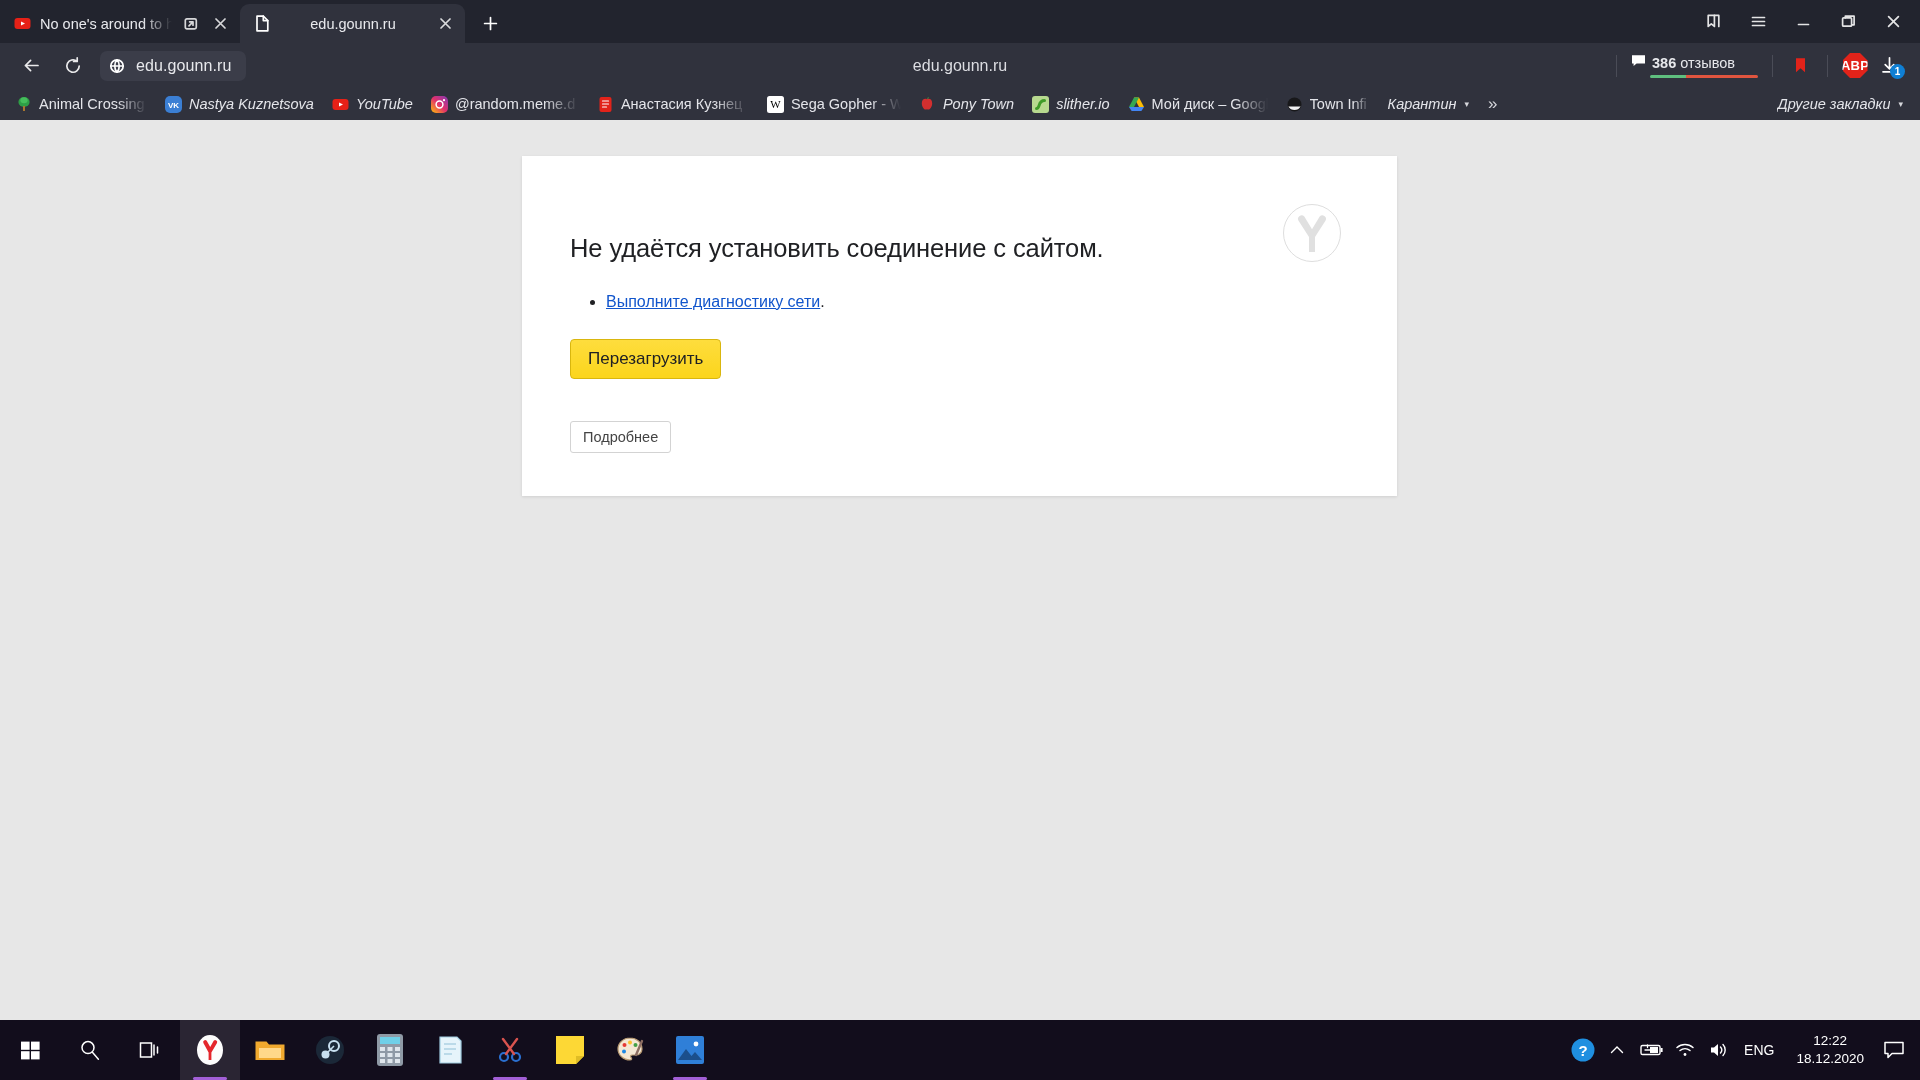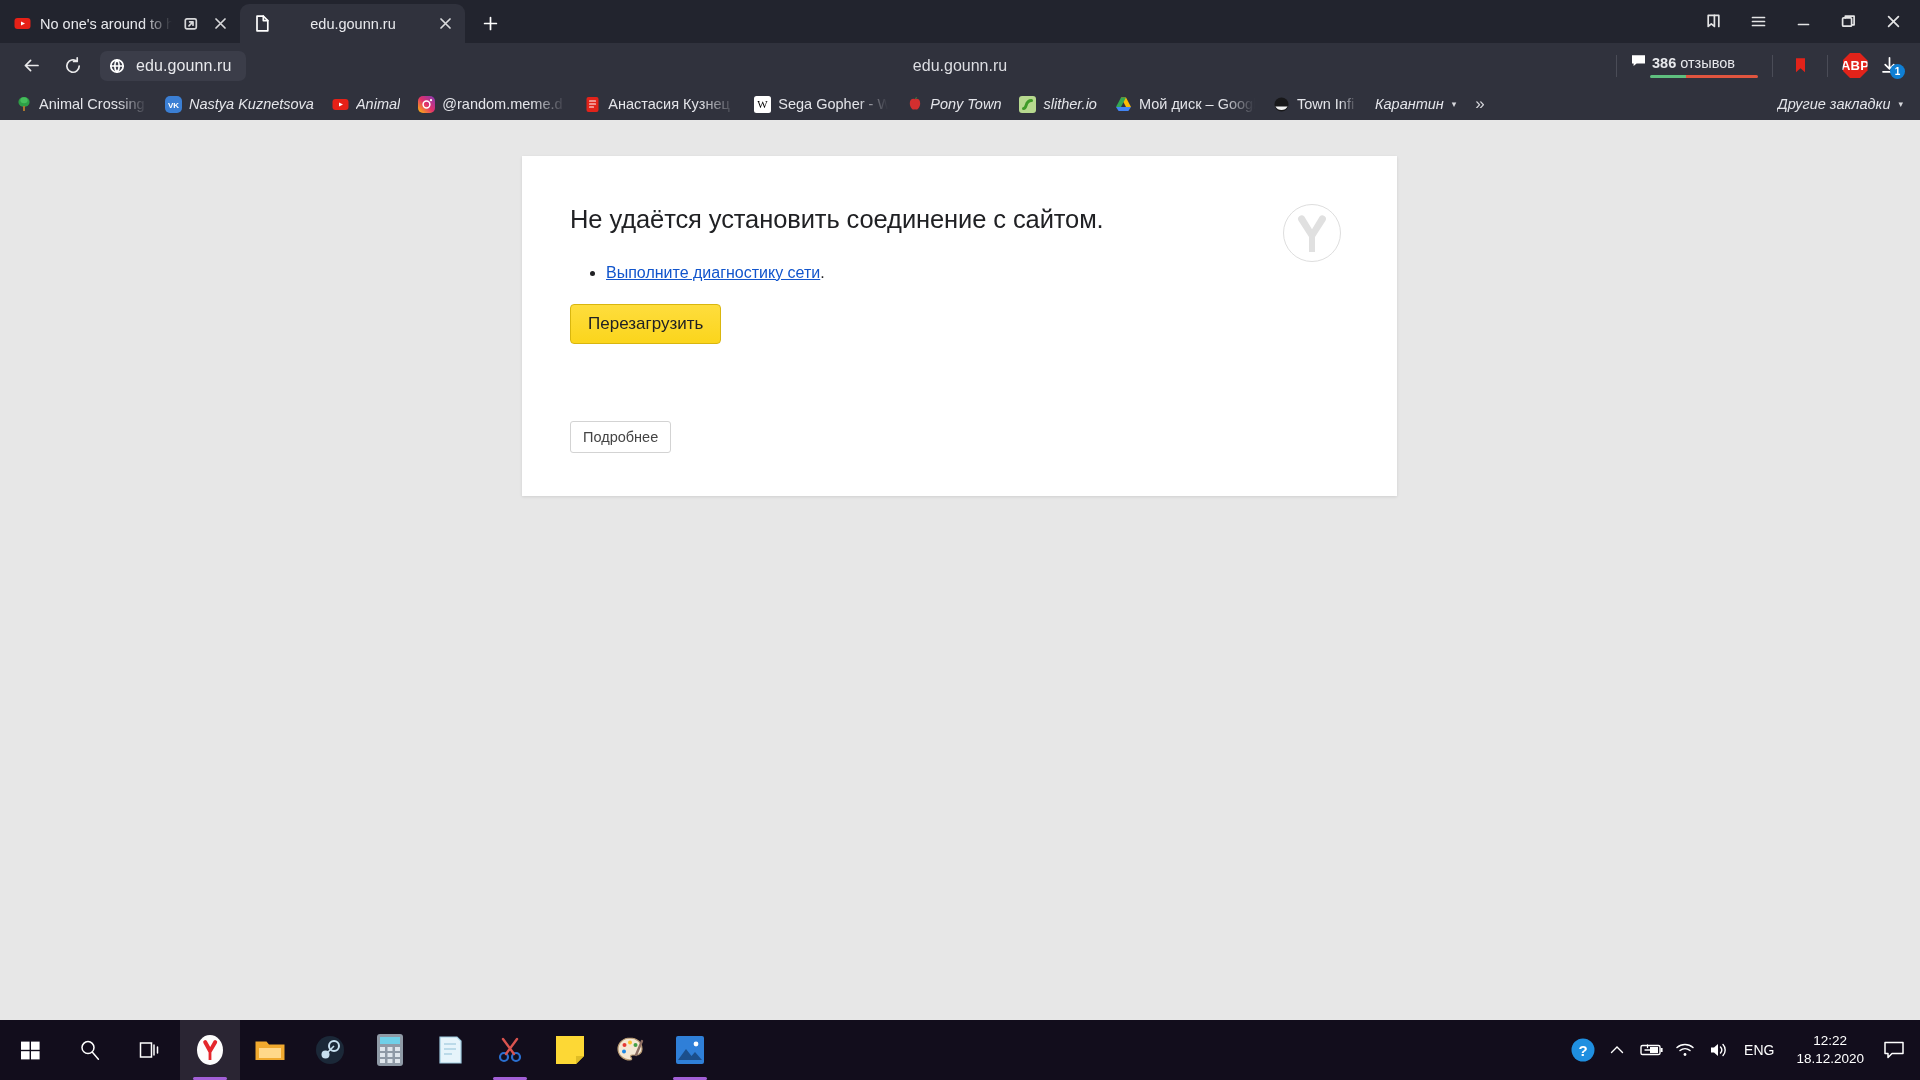--- a/index.html
+++ b/index.html
@@ -98,29 +98,29 @@
   .bm .caret { color: #d6d7dc; font-size: 9px; margin-left: 1px; }
   .bm-overflow { color: #d6d7dc; font-size: 17px; padding: 0 10px; }
   .bm-right { margin-left: auto; display: flex; align-items: center; flex: 0 0 auto; }
 
   
   .viewport { flex: 1 1 auto; background: #e7e7e7; position: relative; overflow: hidden; }
   .errcard {
     position: absolute; left: 522px; top: 36px; width: 875px; height: 340px;
     background: #ffffff; box-shadow: 0 1px 3px rgba(0,0,0,.10);
   }
-  .err-inner { padding: 48px 56px 0 48px; position: relative; height: 100%; }
+  .err-inner { padding: 77px 56px 0 48px; position: relative; height: 100%; }
   .err-title { font-size: 25.5px; color: #202124; font-weight: normal; line-height: 1.25; letter-spacing: -.1px; }
   .err-sub { margin-top: 32px; font-size: 16.5px; color: #202124; }
   .err-sub b { font-weight: bold; }
   .err-list { margin: 28px 0 0 36px; }
   .err-list li { font-size: 16px; color: #202124; list-style: disc; }
   .err-list a { color: #1155cc; text-decoration: underline; }
   .btn-reload {
-    margin-top: 22px; display: inline-block;
+    margin-top: 28px; display: inline-block;
     background: linear-gradient(to bottom, #fedd3d, #fbd51c);
     border: 1px solid #d9b60e; border-radius: 4px;
     padding: 9px 17px; font-size: 17px; color: #202124;
     font-family: "Liberation Sans", sans-serif;
   }
   .btn-more {
     position: absolute; left: 48px; top: 265px;
     background: #fff; border: 1px solid #d3d3d3; border-radius: 3px;
     padding: 7px 12px; font-size: 14.5px; color: #444;
     font-family: "Liberation Sans", sans-serif;
@@ -319,21 +319,21 @@
         <span class="bm-lbl nofade">Nastya Kuznetsova</span>
       </div>
 
       <div class="bm">
         <span class="bm-ic">
           <svg width="17" height="17" viewBox="0 0 17 17">
               <rect x="0.5" y="3" width="16" height="11" rx="3" fill="#e62117"></rect>
               <path d="M7 6.4l4 2.1-4 2.1z" fill="#fff"></path>
             </svg>
         </span>
-        <span class="bm-lbl nofade">Animal</span>
+        <span class="bm-lbl nofade">YouTube</span>
       </div>
 
       <div class="bm">
         <span class="bm-ic">
           <svg width="17" height="17" viewBox="0 0 17 17">
               <defs>
                 <linearGradient id="ig" x1="0" y1="1" x2="1" y2="0">
                   <stop offset="0" stop-color="#ffc107"></stop>
                   <stop offset=".5" stop-color="#e1306c"></stop>
                   <stop offset="1" stop-color="#833ab4"></stop>

